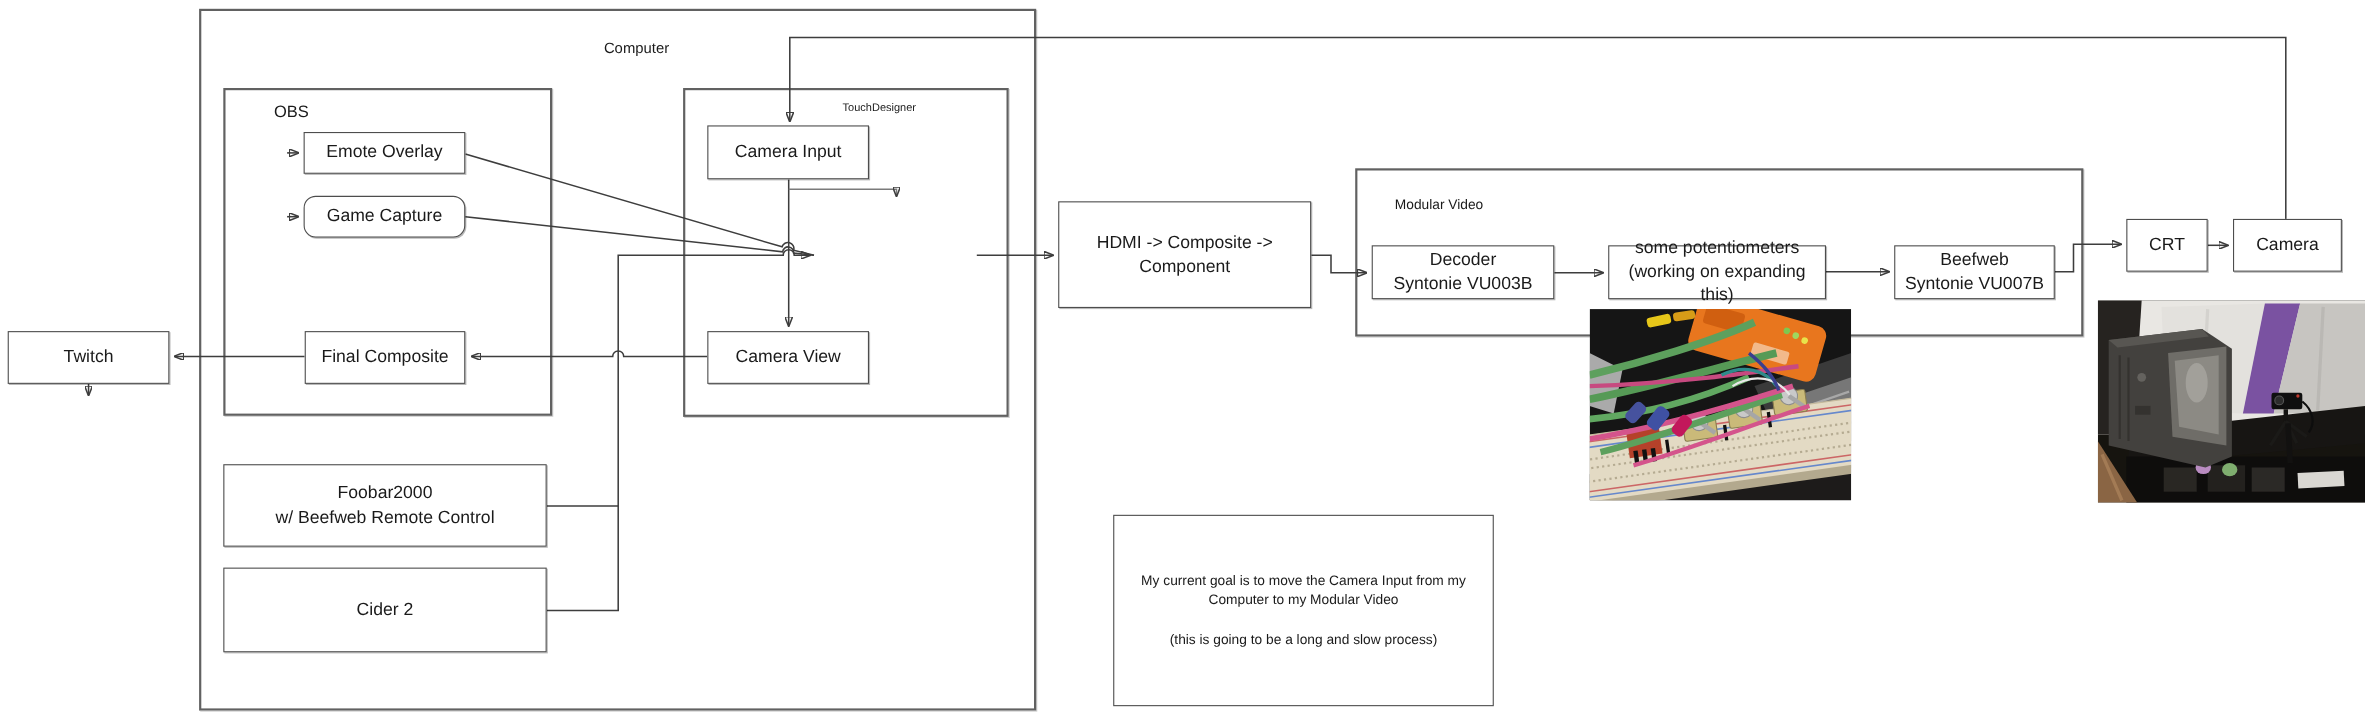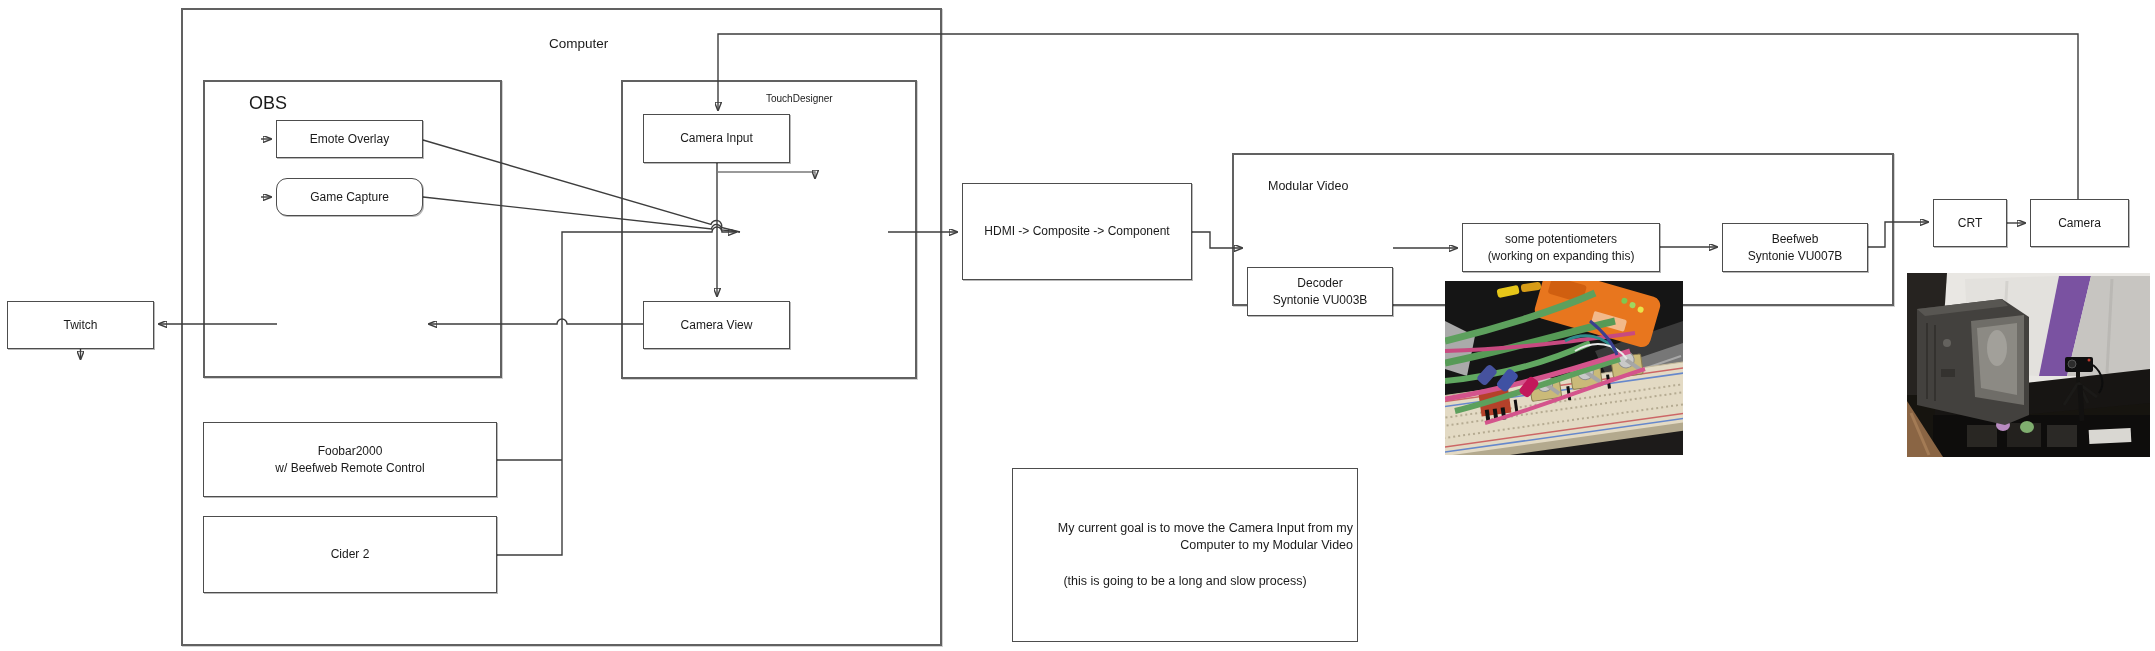--- a/index.html
+++ b/index.html
@@ -19,46 +19,46 @@
   svg.wires{pointer-events:none;}
   .group{
     position:absolute;border:2px solid var(--border-group);background:transparent;
     box-shadow:1px 1px 0 rgba(0,0,0,.18);z-index:1;
   }
   .group-label{position:absolute;font-size:13.5px;white-space:nowrap;}
   .node{
     position:absolute;border:1.5px solid var(--border-node);background:#fff;
     box-shadow:1px 1px 0 rgba(0,0,0,.28);
     display:flex;flex-direction:column;align-items:center;justify-content:center;
-    text-align:center;font-size:12px;line-height:1.35;z-index:3;box-sizing:border-box;
+    text-align:center;font-size:16px;line-height:1.35;z-index:3;box-sizing:border-box;
     padding:2px 6px;
   }
   .note{
     position:absolute;border:1.5px solid var(--border-node);background:#fff;
     display:flex;flex-direction:column;align-items:center;justify-content:center;
-    text-align:right;font-size:12.5px;line-height:1.4;z-index:3;box-sizing:border-box;
+    text-align:center;font-size:12.5px;line-height:1.4;z-index:3;box-sizing:border-box;
     padding:8px 4px;
   }
   .note p{margin:0 0 18px 0;}
   .note p:last-child{margin:0;}
   .photo{position:absolute;z-index:4;overflow:hidden;}
   .photo svg{display:block;}
   .wires path, .wires line{fill:none;stroke:var(--line);stroke-width:1.4;}
   .wires .gray{stroke:var(--line-gray);}
 </style>
 </head>
 <body>
 
 <div class="canvas">
 
   <div class="group" style="left:181px;top:8px;width:757px;height:634px;">
     <div class="group-label" style="left:366px;top:26px;">Computer</div>
   </div>
   <div class="group" style="left:203px;top:80px;width:295px;height:294px;">
-    <div class="group-label" style="left:44px;top:11px;font-size:18px;">OBS</div>
+    <div class="group-label" style="left:44px;top:11px;font-size:15px;">OBS</div>
   </div>
   <div class="group" style="left:621px;top:80px;width:292px;height:295px;">
     <div class="group-label" style="left:143px;top:11px;font-size:10px;">TouchDesigner</div>
   </div>
   <div class="group" style="left:1232px;top:153px;width:658px;height:149px;">
     <div class="group-label" style="left:34px;top:24px;font-size:12.5px;">Modular Video</div>
   </div>
 
   <svg class="layer wires" viewBox="0 0 2155 651" style="z-index:2;">
     <defs>
@@ -107,37 +107,40 @@
 
   <div class="node" style="left:7px;top:301px;width:147px;height:48px;">
     <div>Twitch</div>
   </div>
   <div class="node" style="left:276px;top:120px;width:147px;height:38px;">
     <div>Emote Overlay</div>
   </div>
   <div class="node" style="left:276px;top:178px;width:147px;height:38px;border-radius:11px;">
     <div>Game Capture</div>
   </div>
+  <div class="node" style="left:277px;top:301px;width:146px;height:48px;">
+    <div>Final Composite</div>
+  </div>
   <div class="node" style="left:643px;top:114px;width:147px;height:49px;">
     <div>Camera Input</div>
   </div>
   <div class="node" style="left:643px;top:301px;width:147px;height:48px;">
     <div>Camera View</div>
   </div>
   <div class="node" style="left:203px;top:422px;width:294px;height:75px;">
     <div>Foobar2000</div>
     <div>w/ Beefweb Remote Control</div>
   </div>
   <div class="node" style="left:203px;top:516px;width:294px;height:77px;">
     <div>Cider 2</div>
   </div>
   <div class="node" style="left:962px;top:183px;width:230px;height:97px;">
     <div>HDMI -&gt; Composite -&gt; Component</div>
   </div>
-  <div class="node" style="left:1247px;top:223px;width:146px;height:49px;margin-top:44px;">
+  <div class="node" style="left:1247px;top:223px;width:166px;height:49px;">
     <div>Decoder</div>
     <div>Syntonie VU003B</div>
   </div>
   <div class="node" style="left:1462px;top:223px;width:198px;height:49px;">
     <div>some potentiometers</div>
     <div>(working on expanding this)</div>
   </div>
   <div class="node" style="left:1722px;top:223px;width:146px;height:49px;">
     <div>Beefweb</div>
     <div>Syntonie VU007B</div>

